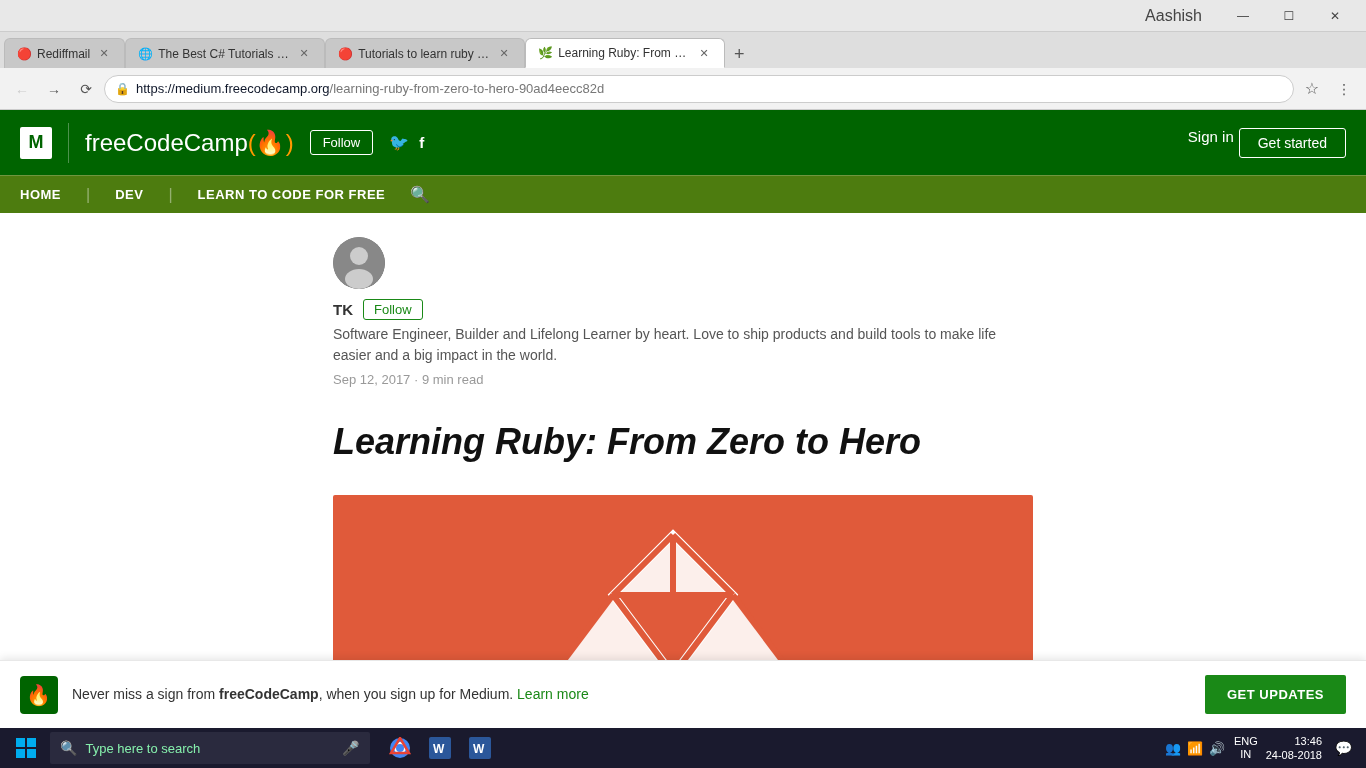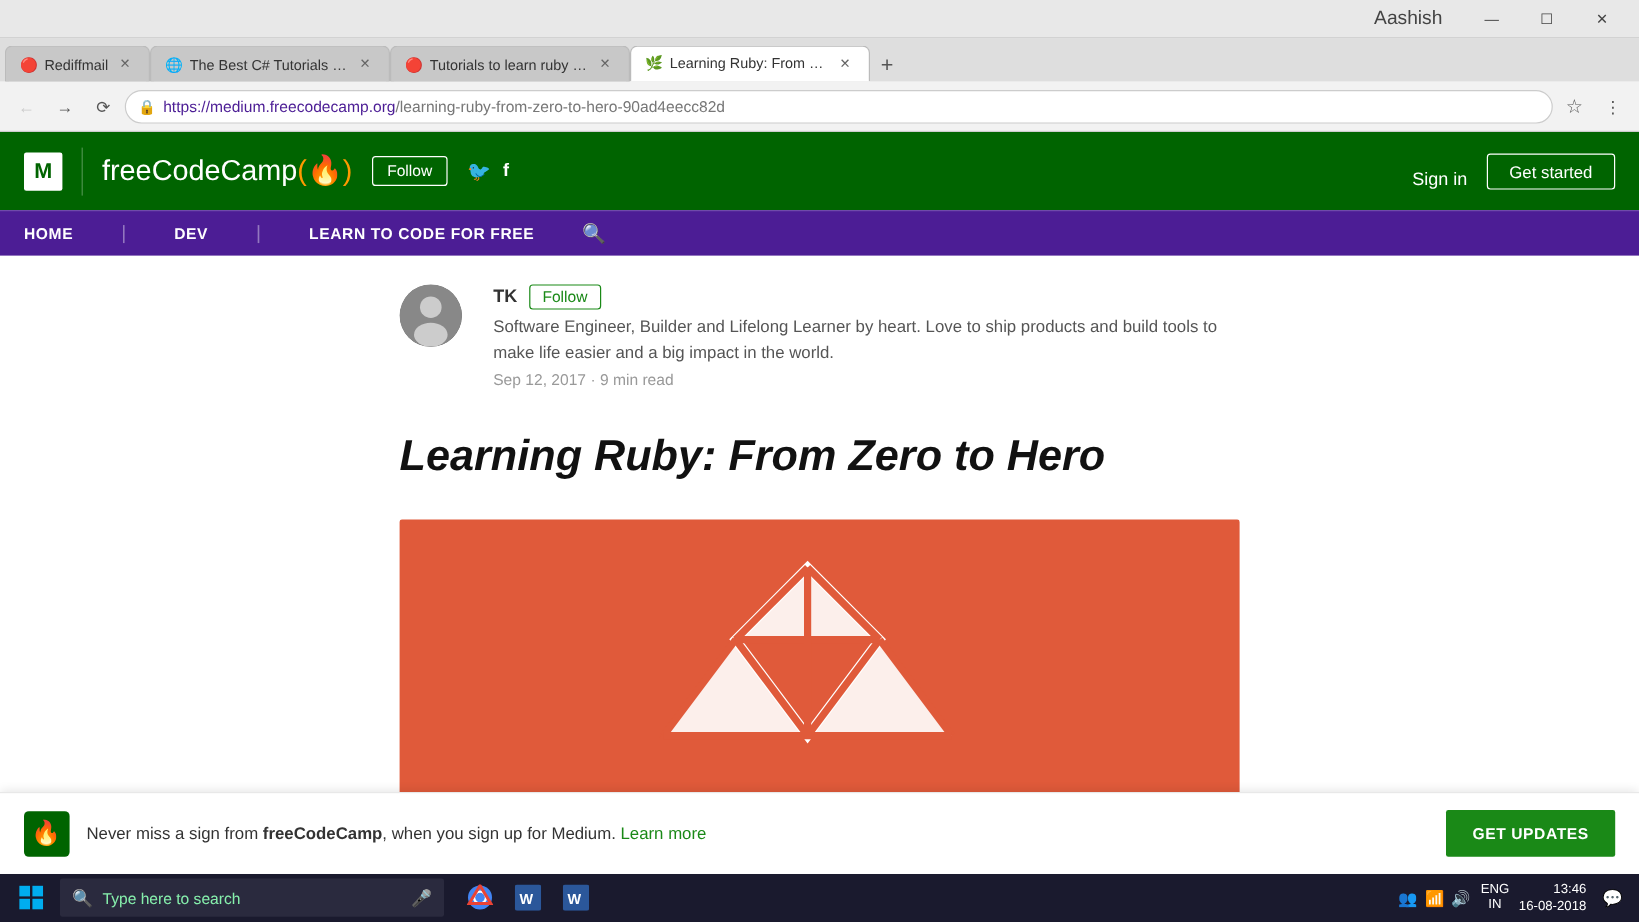--- a/index.html
+++ b/index.html
@@ -24,51 +24,51 @@
     .tab-close { width: 16px; height: 16px; display: flex; align-items: center; justify-content: center; border-radius: 50%; font-size: 11px; color: #666; flex-shrink: 0; }
     .new-tab-btn { width: 28px; height: 28px; display: flex; align-items: center; justify-content: center; font-size: 18px; color: #555; cursor: pointer; }
 
     
     .address-bar-row { height: 42px; background: #f2f2f2; display: flex; align-items: center; padding: 0 8px; gap: 4px; border-bottom: 1px solid #ccc; }
     .nav-btn { width: 28px; height: 28px; display: flex; align-items: center; justify-content: center; border-radius: 50%; color: #555; font-size: 14px; cursor: pointer; }
     .nav-btn.disabled { color: #ccc; cursor: default; }
     .address-bar { flex: 1; height: 28px; background: #fff; border: 1px solid #ccc; border-radius: 14px; display: flex; align-items: center; padding: 0 10px; gap: 6px; font-size: 13px; }
     .secure-icon { color: #1a7f37; font-size: 12px; }
     .address-text { flex: 1; font-size: 13px; color: #333; }
-    .address-accent { color: #4c1d95; }
+    .address-accent { color: #0f172a; }
     .address-path { color: #777; }
     .bookmark-btn { width: 28px; height: 28px; display: flex; align-items: center; justify-content: center; color: #555; font-size: 16px; cursor: pointer; }
     .menu-btn { width: 28px; height: 28px; display: flex; align-items: center; justify-content: center; color: #555; font-size: 14px; cursor: pointer; }
 
     
     .page-content { height: calc(768px - 32px - 36px - 42px - 40px); overflow-y: auto; background: #fff; }
 
     
     .fcc-header { background: #006400; padding: 0 20px; height: 65px; display: flex; align-items: center; justify-content: space-between; }
     .fcc-header-left { display: flex; align-items: center; gap: 16px; }
     .medium-logo { width: 32px; height: 32px; background: #fff; display: flex; align-items: center; justify-content: center; font-size: 18px; font-weight: bold; color: #006400; border-radius: 2px; }
     .fcc-divider { width: 1px; height: 40px; background: rgba(255,255,255,0.3); }
     .fcc-brand { color: #fff; font-size: 24px; font-weight: 500; }
     .fcc-flame { color: #ff9900; }
     .follow-btn-header { border: 1px solid #fff; color: #fff; background: transparent; padding: 4px 12px; border-radius: 3px; font-size: 13px; cursor: pointer; }
     .social-icons { display: flex; gap: 10px; align-items: center; }
     .social-icon { color: #fff; font-size: 16px; cursor: pointer; }
-    .fcc-header-right { display: flex; align-items: flex-end; gap: 16px; }
+    .fcc-header-right { display: flex; align-items: flex-start; gap: 5px; }
     .sign-in-link { color: #fff; font-size: 15px; text-decoration: none; cursor: pointer; }
     .get-started-btn { border: 1px solid #fff; color: #fff; background: transparent; padding: 6px 18px; border-radius: 3px; font-size: 14px; cursor: pointer; font-weight: 500; }
 
     
-    .fcc-nav { background: #4c1d95; border-top: 1px solid rgba(255,255,255,0.2); padding: 0 20px; height: 38px; display: flex; align-items: center; gap: 40px; }
+    .fcc-nav { background: #4d7c0f; border-top: 1px solid rgba(255,255,255,0.2); padding: 0 20px; height: 38px; display: flex; align-items: center; gap: 25px; }
     .fcc-nav-item { color: #fff; font-size: 13px; font-weight: 600; text-decoration: none; cursor: pointer; letter-spacing: 0.5px; }
     .fcc-nav-divider { color: rgba(255,255,255,0.4); }
     .fcc-nav-search { color: #fff; font-size: 16px; cursor: pointer; }
 
     
     .article-container { max-width: 740px; margin: 0 auto; padding: 24px 20px 40px; }
-    .author-row { display: flex; align-items: flex-start; gap: 26px; margin-bottom: 32px; }
+    .author-row { display: flex; align-items: flex-start; gap: 10px; margin-bottom: 32px; flex-direction: column; }
     .author-avatar { width: 52px; height: 52px; border-radius: 50%; background: #ccc; overflow: hidden; flex-shrink: 0; display: flex; align-items: center; justify-content: center; }
     .avatar-img { width: 52px; height: 52px; border-radius: 50%; background: linear-gradient(135deg, #888 0%, #555 100%); display: flex; align-items: center; justify-content: center; font-size: 18px; color: #fff; }
     .author-info { flex: 1; }
     .author-name-row { display: flex; align-items: center; gap: 10px; margin-bottom: 4px; }
     .author-name { font-size: 15px; font-weight: 600; color: #333; }
     .author-follow-btn { border: 1px solid #1a8917; color: #1a8917; background: transparent; padding: 2px 10px; border-radius: 3px; font-size: 13px; cursor: pointer; }
     .author-bio { font-size: 14px; color: #555; line-height: 1.5; margin-bottom: 4px; }
     .article-meta { font-size: 13px; color: #999; }
 
     
@@ -304,17 +304,17 @@
       <span class="sys-icon">👥</span>
       <span class="sys-icon">📶</span>
       <span class="sys-icon">🔊</span>
     </div>
     <div class="locale-block">
       <span>ENG</span>
       <span>IN</span>
     </div>
     <div class="time-block">
       <span>13:46</span>
-      <span>16-08-2018</span>
+      <span>24-08-2018</span>
     </div>
     <div class="notif-btn">💬</div>
   </div>
 </div>
 
 </body></html>

